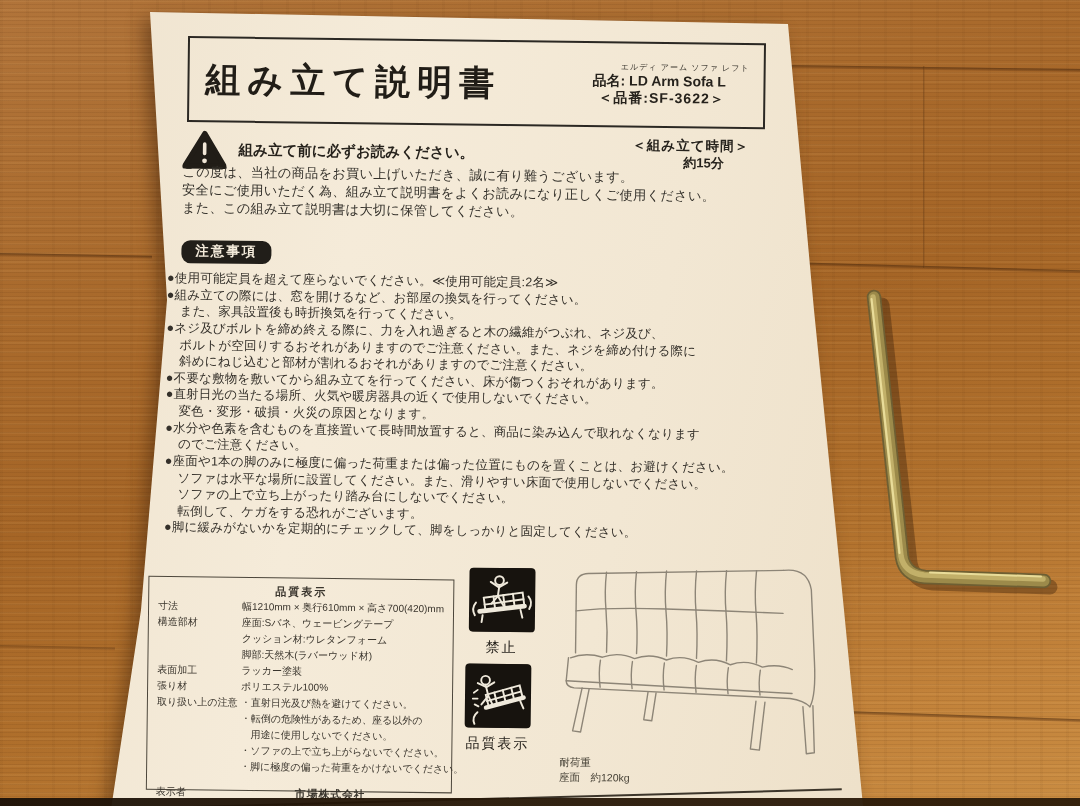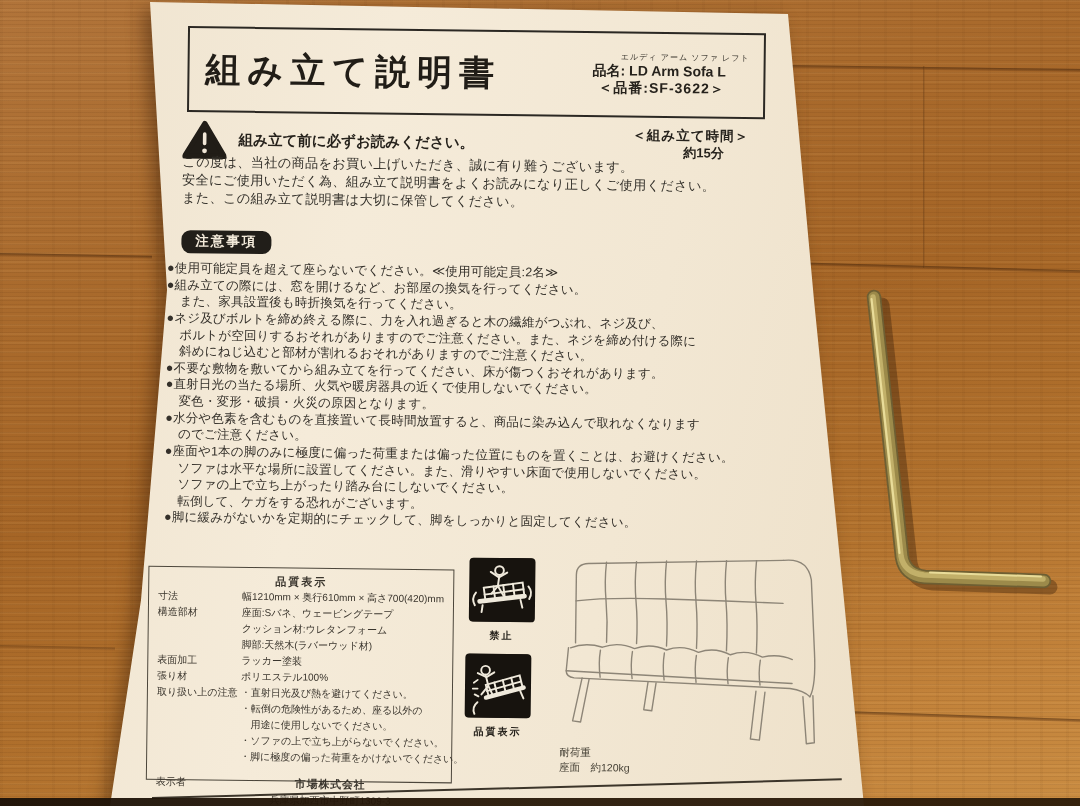--- a/index.html
+++ b/index.html
@@ -11,21 +11,21 @@
     background:
       repeating-linear-gradient(to bottom, rgba(80,44,14,.10) 0 1px, rgba(0,0,0,0) 1px 4px),
       repeating-linear-gradient(to bottom, rgba(255,208,140,.07) 0 2px, rgba(0,0,0,0) 2px 9px),
       repeating-linear-gradient(to right, rgba(90,50,16,.05) 0 3px, rgba(0,0,0,0) 3px 26px),
       linear-gradient(163deg,#b1743a 0%,#a96a2c 28%,#a56526 48%,#b0702c 68%,#c2823a 86%,#c98c42 100%);}
   .seam{position:absolute;height:3px;transform-origin:left center;
     background:linear-gradient(to bottom, rgba(58,30,8,.55), rgba(120,66,22,.30));}
   .seam.v{width:2px;background:linear-gradient(to right, rgba(70,38,12,.35), rgba(140,84,30,.2));}
 
   
-  .paper-wrap{position:absolute;inset:0;filter:drop-shadow(-7px 7px 9px rgba(48,24,6,.45));}
+  .paper-wrap{position:absolute;inset:0;filter:drop-shadow(-7px 7px 9px rgba(48,24,6,.45));margin-top:10px;}
   .paper{position:absolute;inset:0;
     clip-path:polygon(150px 2px,788px 14px,814px 300px,844px 600px,864px 806px,
                       110px 806px,141px 600px,167px 290px);
     background:linear-gradient(102deg,#e8dbc5 0%,#f0e5d1 10%,#f5ebd9 32%,#f2e7d3 58%,#eee1ca 82%,#e7d8bf 100%);}
 
   .content{position:absolute;left:150px;top:0;width:660px;height:806px;
            transform:rotate(.7deg);transform-origin:30px 30px;}
 
   
   .title-box{position:absolute;left:38px;top:26px;width:574px;height:82px;
@@ -63,21 +63,21 @@
   .qlabel{width:84px;padding-left:9px;flex:none;white-space:nowrap;}
   .qvalue{flex:1;}
   .qvalue div{white-space:nowrap;}
   .qrow.issuer{margin-top:10px;}
   .qrow.issuer .qvalue{text-align:center;padding-right:30px;}
   .qrow.issuer .qvalue .co{font-weight:bold;font-size:10.8px;letter-spacing:1px;}
 
   
   .picto{position:absolute;width:66px;text-align:center;}
   .picto .pbox{width:66px;height:64px;background:#17130e;border-radius:4px;}
-  .picto .pcap{font-size:10px;font-weight:bold;color:#26221c;letter-spacing:2px;margin-top:3px;white-space:nowrap;text-align:center;}
+  .picto .pcap{font-size:14px;font-weight:normal;color:#26221c;letter-spacing:2px;margin-top:3px;white-space:nowrap;text-align:center;}
   .picto1{left:326px;top:554px;}
   .picto2{left:323px;top:650px;}
 
   .sofa{position:absolute;left:418px;top:546px;width:264px;height:200px;}
 
   .load{position:absolute;left:418px;top:740px;font-size:10.5px;line-height:1.45;color:#454035;}
 
   .bottom-rule{position:absolute;left:152px;top:797px;width:690px;height:2.2px;
     background:#3c352a;transform:rotate(-1.55deg);transform-origin:left center;}
 

